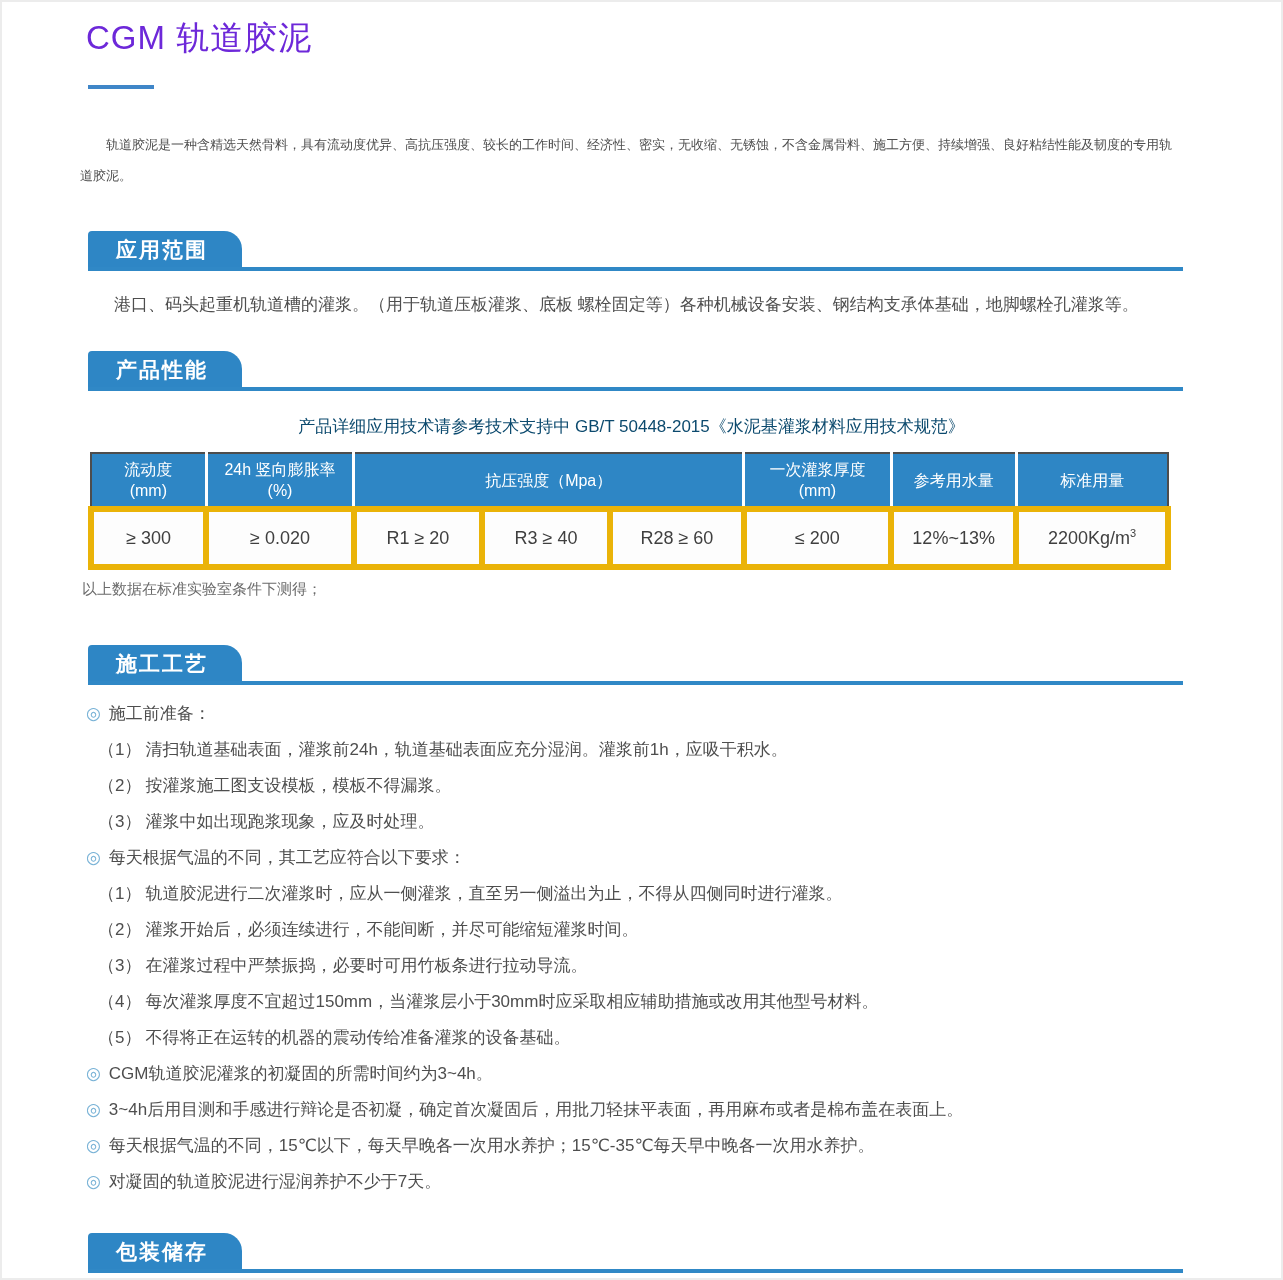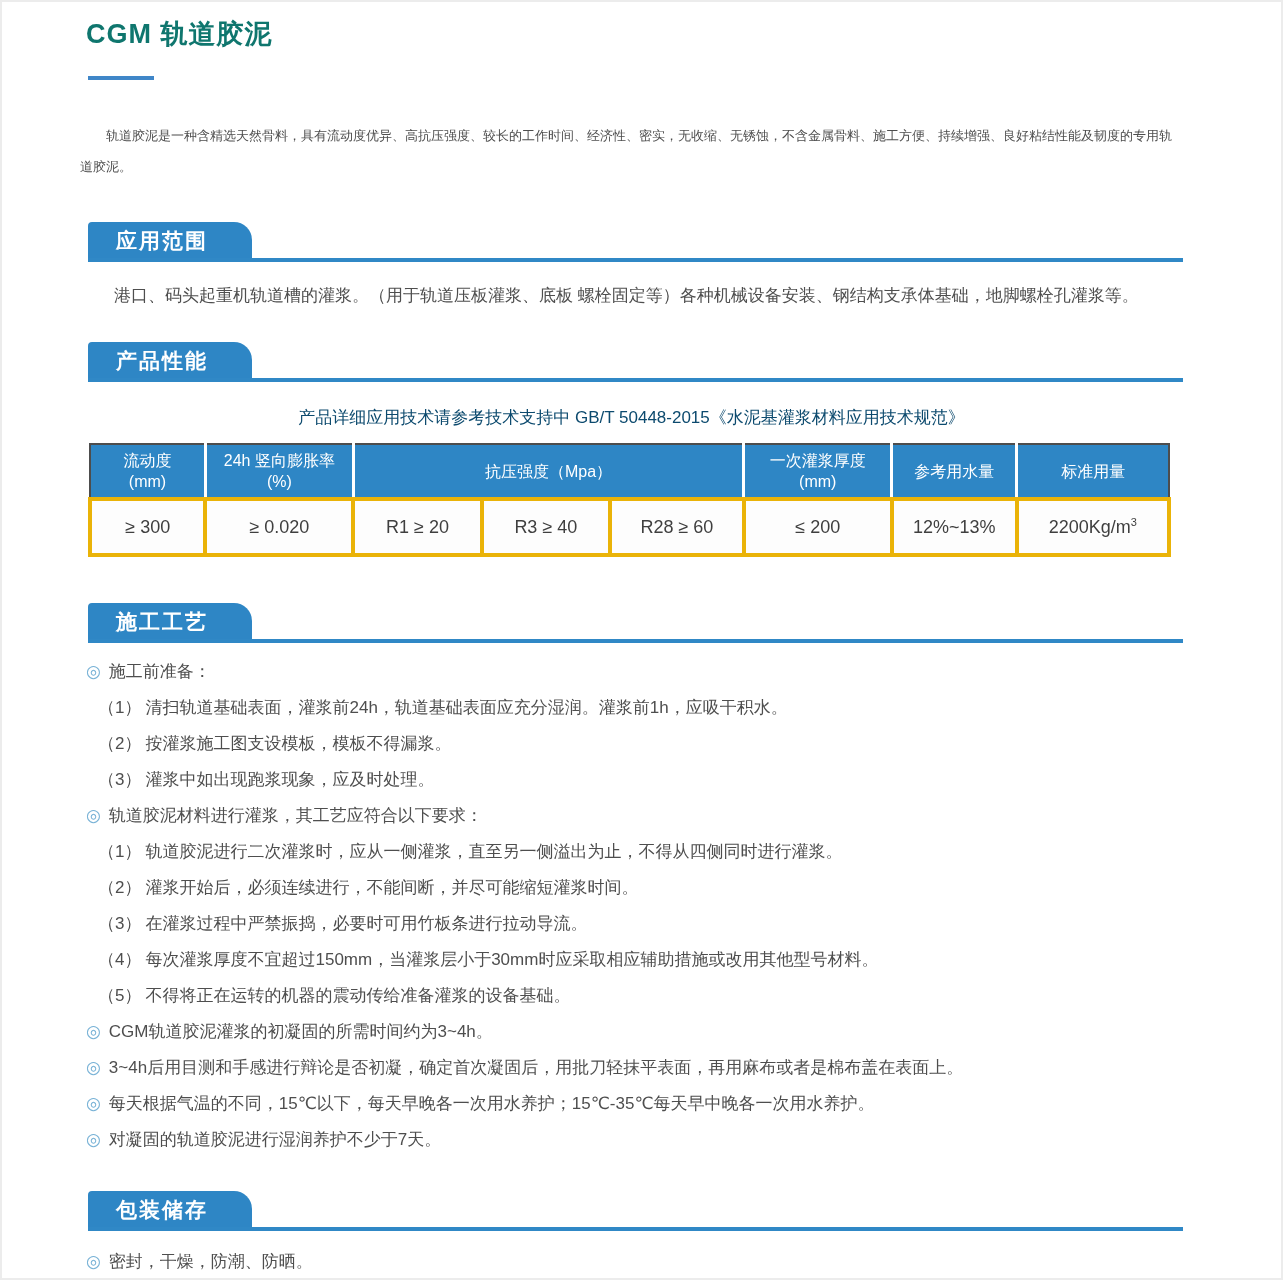--- a/index.html
+++ b/index.html
@@ -9,23 +9,23 @@
     box-sizing:border-box;
     padding:16px 100px 0 80px;
     background:#ffffff;
     box-shadow: inset 0 0 0 2px #ececec;
     font-family:"Liberation Sans","DejaVu Sans",sans-serif;
     color:#4e4e4e;
     overflow:hidden;
   }
   h1.title{
     margin:0 0 0 6px;
-    font-size:27px;
-    font-weight:bold;
-    color:#0f766e;
+    font-size:33px;
+    font-weight:normal;
+    color:#6d28d9;
     letter-spacing:1px;
   }
   .title-rule{
     width:66px;height:4px;background:#3f86c8;
     margin:24px 0 0 8px;
   }
   p.intro{
     margin:40px 0 0 0;
     font-size:13px;
     line-height:31px;
@@ -43,21 +43,21 @@
   .tabrow.t4{margin-top:38px;}
   .tab{
     display:inline-block;
     background:#2e86c5;
     color:#ffffff;
     width:148px;
     text-align:center;
     font-size:21px;
     font-weight:bold;
     letter-spacing:2px;
-    padding:6px 16px 5px 0;
+    padding:6px 6px 5px 0;
     line-height:25px;
     border-radius:4px 18px 0 0;
   }
   p.section-body{
     margin:20px 0 0 0;
     font-size:17px;
     line-height:28px;
     text-indent:2em;
   }
   p.ref{
@@ -78,21 +78,21 @@
     color:#ffffff;
     font-weight:normal;
     font-size:16px;
     line-height:21px;
     padding:5px 2px;
     border-left:3px solid #ffffff;
     border-bottom:2px solid #ffffff;
   }
   table.perf th:first-child{border-left:none;}
   table.perf td{
-    border:4px solid #eab308;
+    border:6px solid #eab308;
     background:#fdfdfd;
     text-align:center;
     font-size:18px;
     color:#3f3f3f;
     padding:15px 2px;
   }
   table.perf td sup{font-size:11px;}
   p.note{
     margin:10px 0 0 2px;
     font-size:15px;
@@ -168,20 +168,21 @@
           <td>R1 ≥ 20</td>
           <td>R3 ≥ 40</td>
           <td>R28 ≥ 60</td>
           <td>≤ 200</td>
           <td>12%~13%</td>
           <td><span>2200Kg/m</span><sup>3</sup></td>
         </tr>
       </tbody>
     </table>
   </div>
+  <p class="note">以上数据在标准实验室条件下测得；</p>
 
   <div class="tabrow t3">
     <div class="tab">施工工艺</div>
   </div>
 
   <div class="proclist">
     <div class="pline">
         <span class="mk-circle">◎</span>
         <span>施工前准备：</span>
       </div>
@@ -192,21 +193,21 @@
     <div class="pline">
         <span class="mk-num">（2）</span>
         <span>按灌浆施工图支设模板，模板不得漏浆。</span>
       </div>
     <div class="pline">
         <span class="mk-num">（3）</span>
         <span>灌浆中如出现跑浆现象，应及时处理。</span>
       </div>
     <div class="pline">
         <span class="mk-circle">◎</span>
-        <span>轨道胶泥材料进行灌浆，其工艺应符合以下要求：</span>
+        <span>每天根据气温的不同，其工艺应符合以下要求：</span>
       </div>
     <div class="pline">
         <span class="mk-num">（1）</span>
         <span>轨道胶泥进行二次灌浆时，应从一侧灌浆，直至另一侧溢出为止，不得从四侧同时进行灌浆。</span>
       </div>
     <div class="pline">
         <span class="mk-num">（2）</span>
         <span>灌浆开始后，必须连续进行，不能间断，并尽可能缩短灌浆时间。</span>
       </div>
     <div class="pline">

